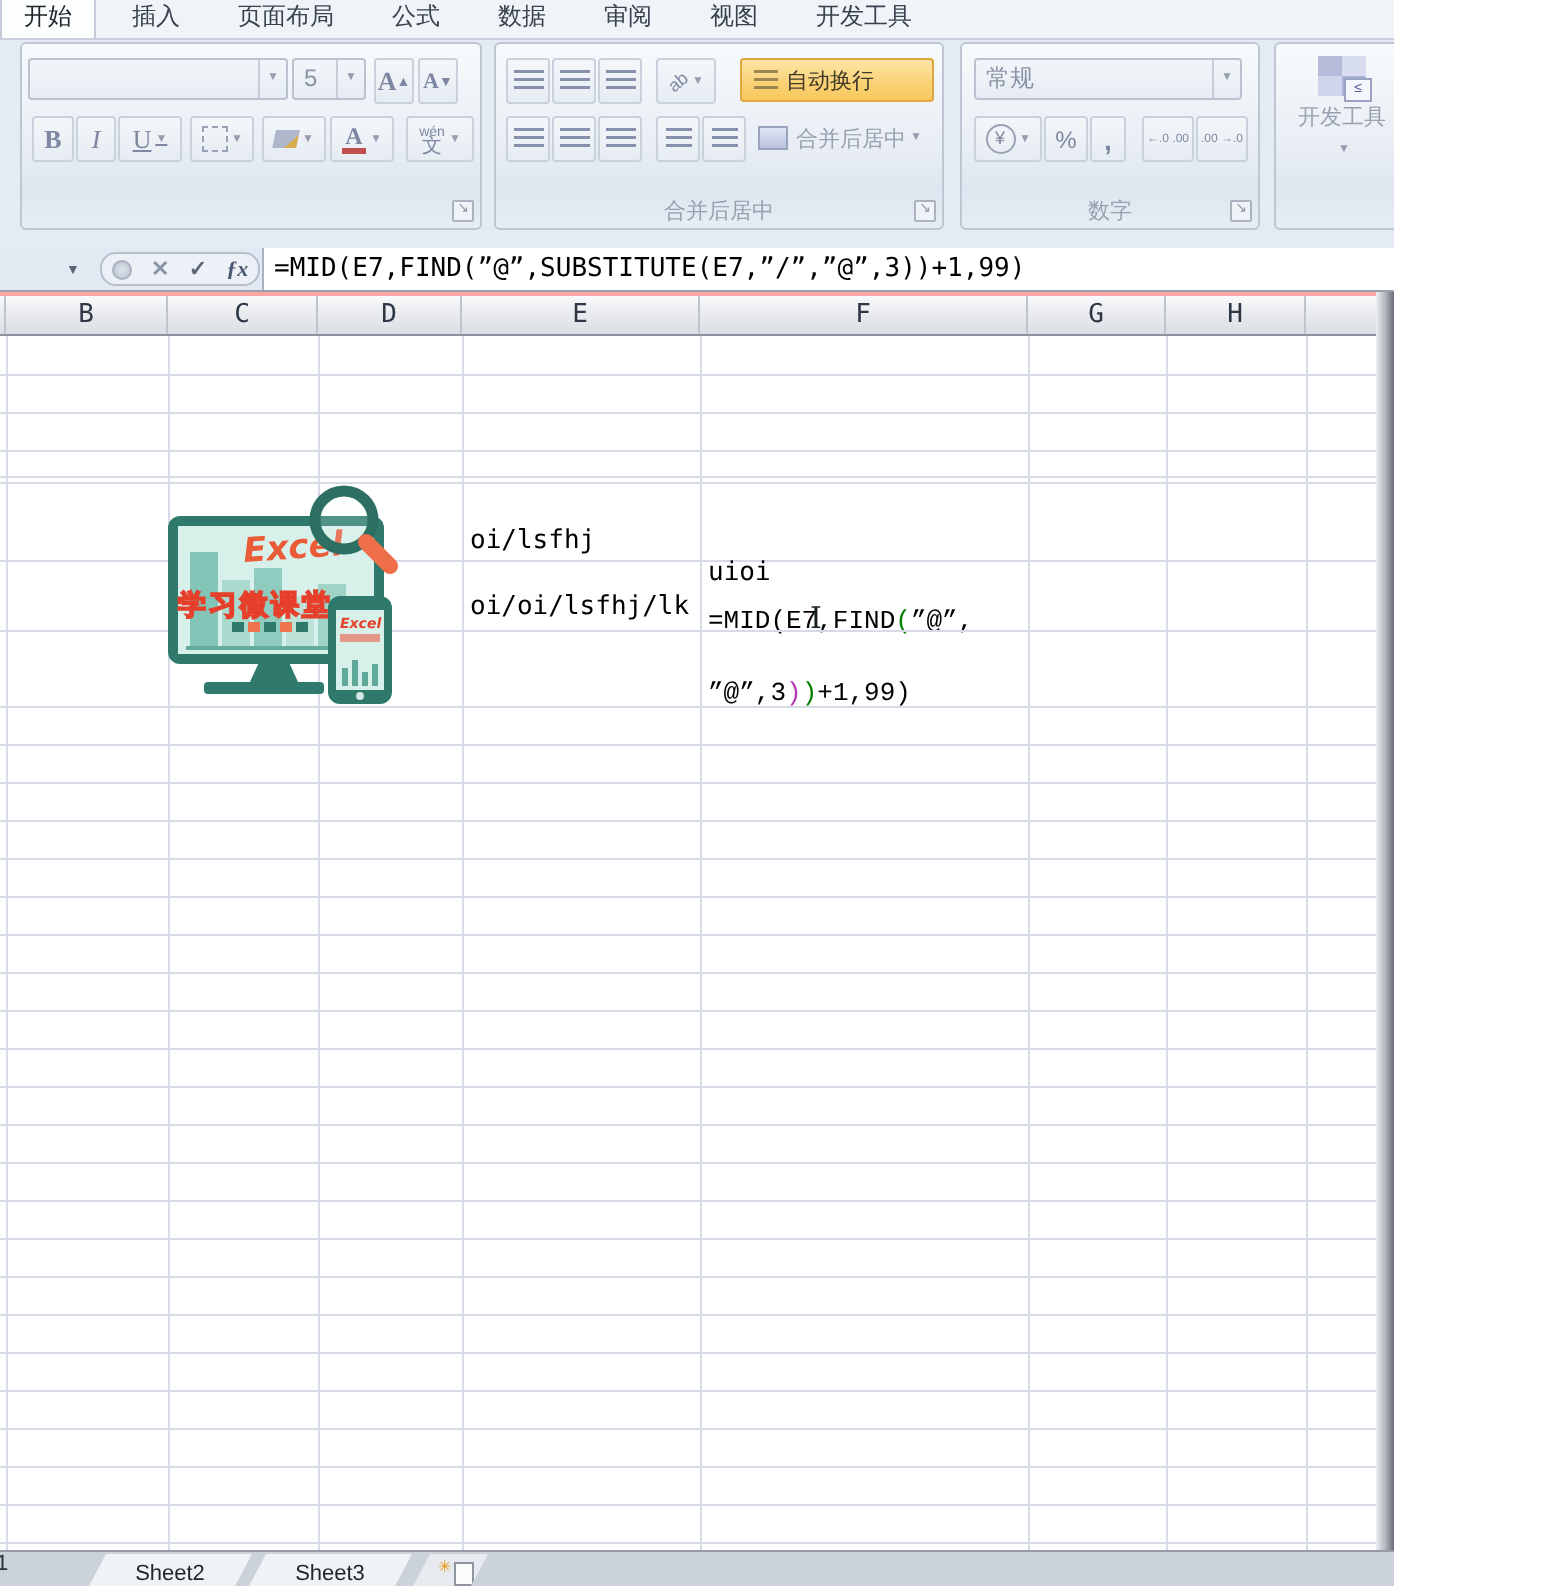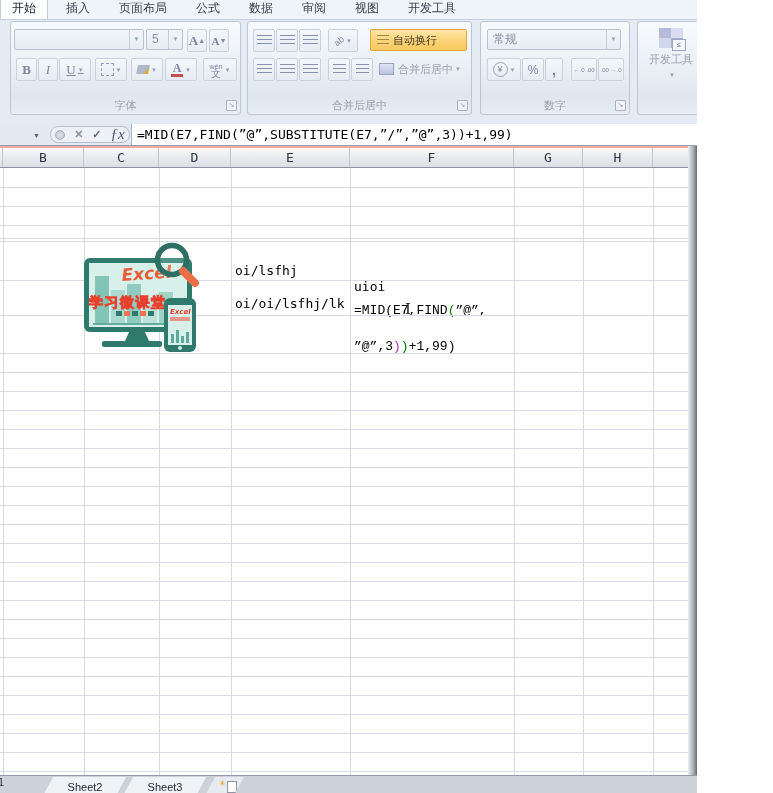--- a/index.html
+++ b/index.html
@@ -53,21 +53,21 @@
   #fbar{position:absolute;left:0;top:124px;width:773px;height:22px;background:#e2e9f2;
         border-bottom:1px solid #99a1ad;box-sizing:border-box;}
   #nbarr{position:absolute;left:33px;top:8px;font-size:7px;color:#5a6472;}
   #fpill{position:absolute;left:50px;top:2px;width:80px;height:17px;background:#edf1f7;
          border:1px solid #b6bfcc;border-radius:8px;display:flex;align-items:center;
          justify-content:space-around;box-sizing:border-box;}
   #fpill .dot{width:8px;height:8px;border-radius:50%;background:radial-gradient(#dfe5ec,#b9c1cd);
               border:1px solid #a8b1bf;}
   #fpill .x{color:#8b95a5;font-size:11px;font-weight:bold;}
   #fpill .ck{color:#5d6775;font-size:11px;font-weight:bold;}
-  #fpill .fx{color:#4a5a74;font-size:15px;font-style:italic;font-family:"Liberation Serif",serif;}
+  #fpill .fx{color:#4a5a74;font-size:11px;font-style:italic;font-family:"Liberation Serif",serif;font-weight:bold;}
   #ffield{position:absolute;left:131px;top:0;width:642px;height:21px;background:#fff;
           border-left:1px solid #aab2bf;font-family:"DejaVu Sans Mono",monospace;font-size:13px;
           color:#000;line-height:21px;padding-left:5px;box-sizing:border-box;white-space:nowrap;overflow:hidden;}
 
   
   #headers{position:absolute;left:0;top:148px;width:773px;height:20px;background:#dfe2e8;
            border-bottom:1px solid #8d939e;box-sizing:border-box;}
   .hcell{position:absolute;top:0;height:19px;background:linear-gradient(#f9fafb,#e9ebef 45%,#dcdfe5);
          border-right:1px solid #c0c4cc;box-sizing:border-box;text-align:center;
          font-family:"DejaVu Sans Mono",monospace;font-size:13px;color:#2e3744;line-height:19px;}
@@ -159,21 +159,20 @@
         </span>
         <span class="mini-arr">▼</span>
       </div>
       <div class="btn" style="left:192px;top:36px;width:34px;">
         <span style="display:inline-block;text-align:center;line-height:7px;">
           <span style="font-size:7px;display:block;">wén</span>
           <span style="font-size:10px;display:block;">文</span>
         </span>
         <span class="mini-arr">▼</span>
       </div>
-      <div class="grplabel">字体</div>
       <div class="dlg">↘</div>
     </div>
 
     <div class="grp" style="left:247px;width:225px;">
       <div class="btn" style="left:5px;top:7px;width:22px;">
           <span class="lines-ico"></span>
         </div>
       <div class="btn" style="left:28px;top:7px;width:22px;">
           <span class="lines-ico"></span>
         </div>

